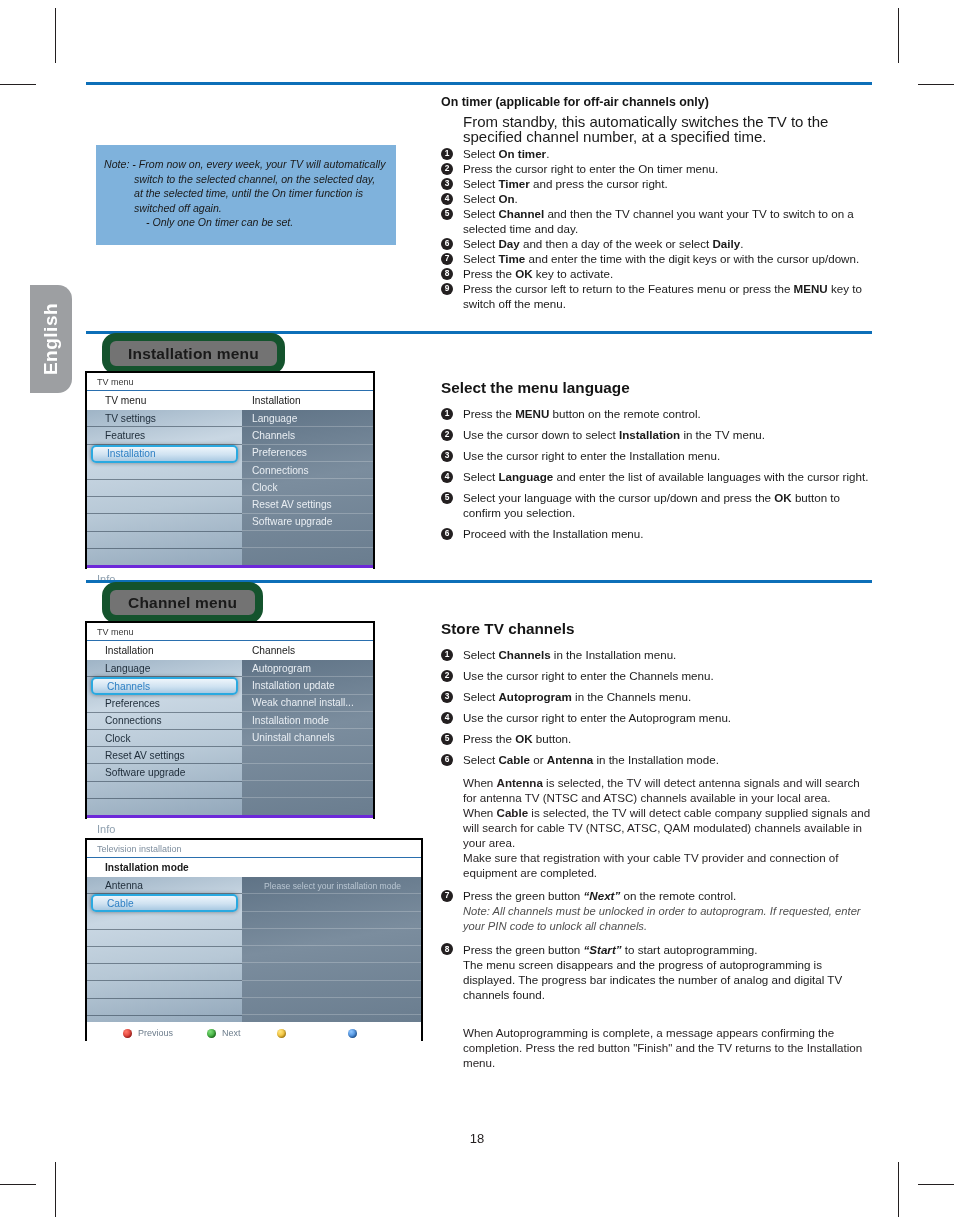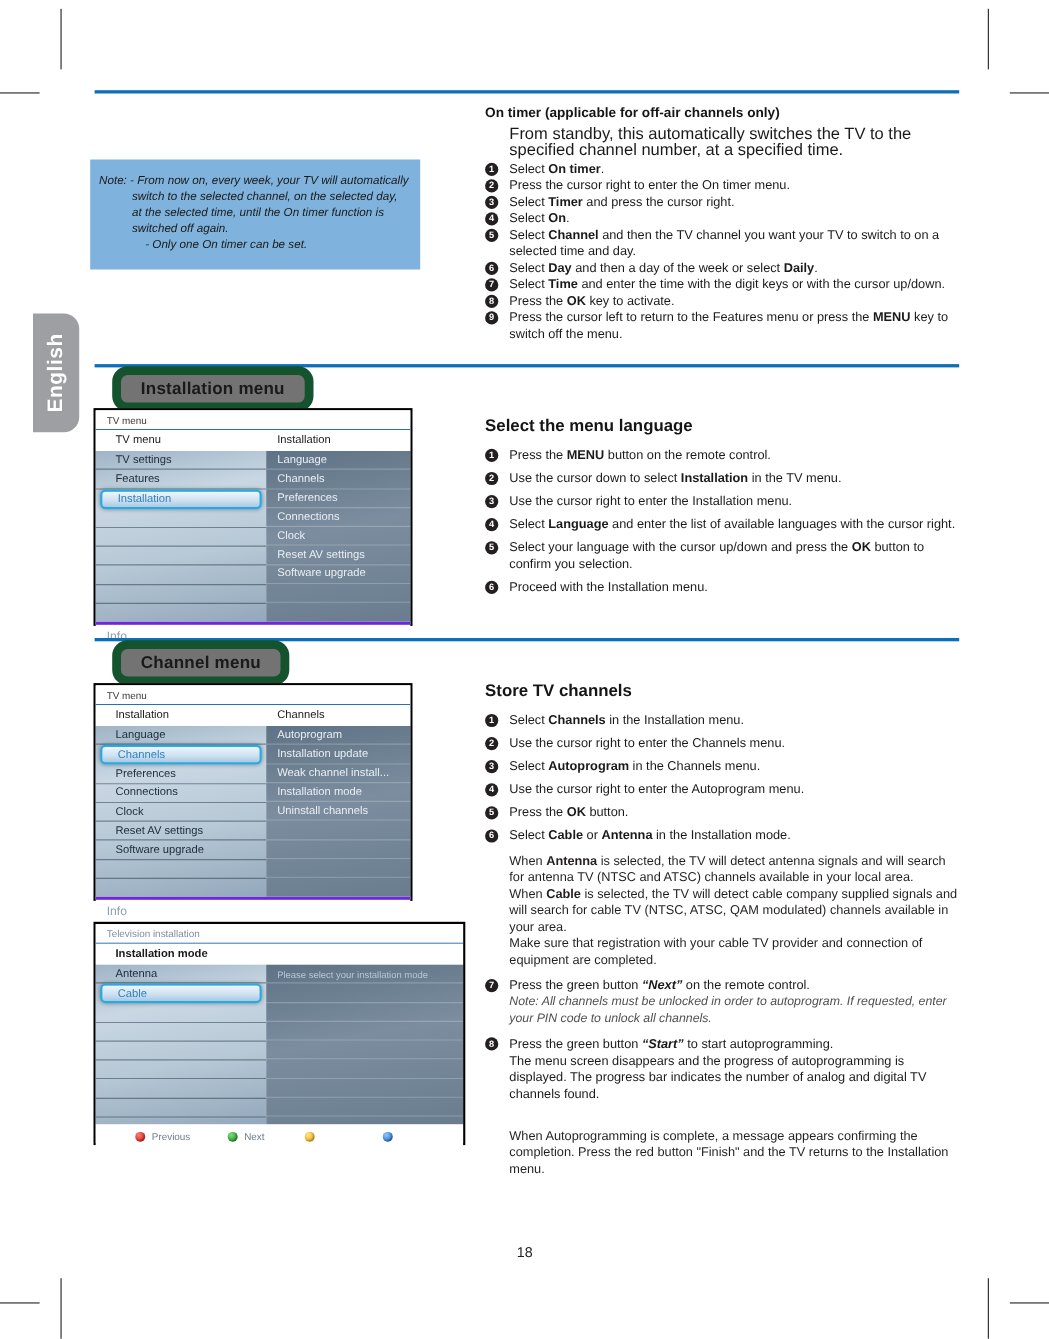--- a/index.html
+++ b/index.html
@@ -34,21 +34,21 @@
   
   .pill{
     position:absolute;left:102px;height:25px;
     border:8px solid #14532d;border-radius:14px;background:#737373;
     padding:0 18px;display:flex;align-items:center;
     font-size:15.5px;font-weight:bold;color:#1a1a1a;letter-spacing:.2px;
   }
 
   
   .note-box{
-    position:absolute;left:82px;top:145px;width:300px;height:100px;
+    position:absolute;left:96px;top:145px;width:300px;height:100px;
     background:#7fb2dc;
   }
   .note-box .nb-inner{
     padding:12px 10px 0 8px;
     font-size:10.6px;font-style:italic;color:#1a1a1a;line-height:14.6px;
   }
   .note-box .nb-line{display:block;}
   .note-box .nb-ind{display:block;padding-left:30px;}
   .note-box .nb-ind2{display:block;padding-left:42px;}
 
@@ -114,21 +114,21 @@
     color:#2f80c4;margin:0 4px;height:18px;padding-left:14px;
     box-shadow:0 0 4px rgba(0,0,0,.4);
   }
   .osd .infobar{
     height:28px;background:#ffffff;border-top:3px solid #6d28d9;
     font-size:11px;color:#8e9fae;display:flex;align-items:flex-start;
     padding:5px 0 0 10px;
   }
   .osd .hintR{
     position:absolute;left:0;top:0;height:17.3px;display:flex;align-items:center;
-    padding-left:10px;font-size:8.6px;color:#b9c6d2;
+    padding-left:22px;font-size:8.6px;color:#b9c6d2;
   }
   .osd .btnbar{
     height:22px;background:#ffffff;display:flex;align-items:center;
     font-size:9px;color:#6d7d8c;
   }
   .dot{width:9px;height:9px;border-radius:50%;display:inline-block;margin-right:6px;
        box-shadow:inset -1px -1px 2px rgba(0,0,0,.35);}
   .dot.red{background:radial-gradient(circle at 35% 30%,#ff7a6a,#cc1111);}
   .dot.green{background:radial-gradient(circle at 35% 30%,#7ede7a,#128a12);}
   .dot.yellow{background:radial-gradient(circle at 35% 30%,#ffe680,#e8a400);}

